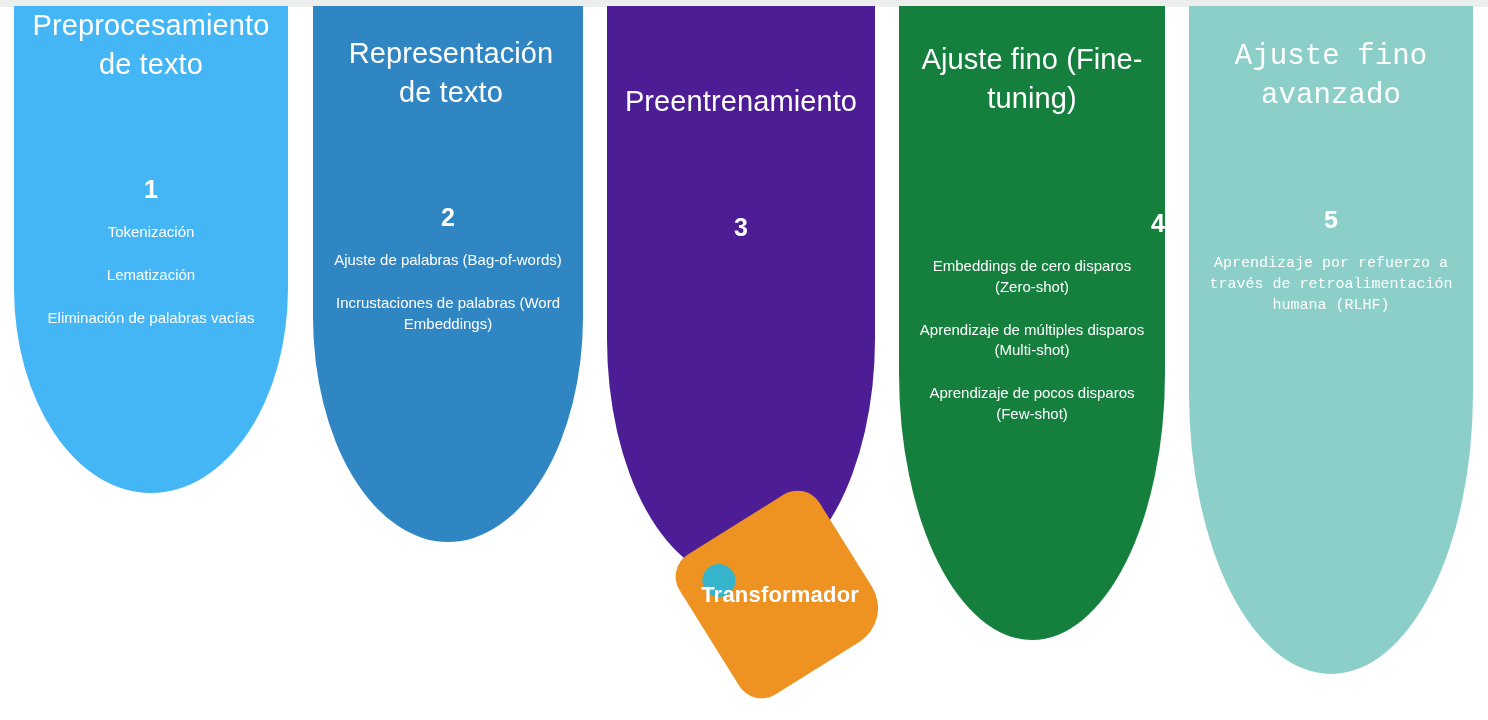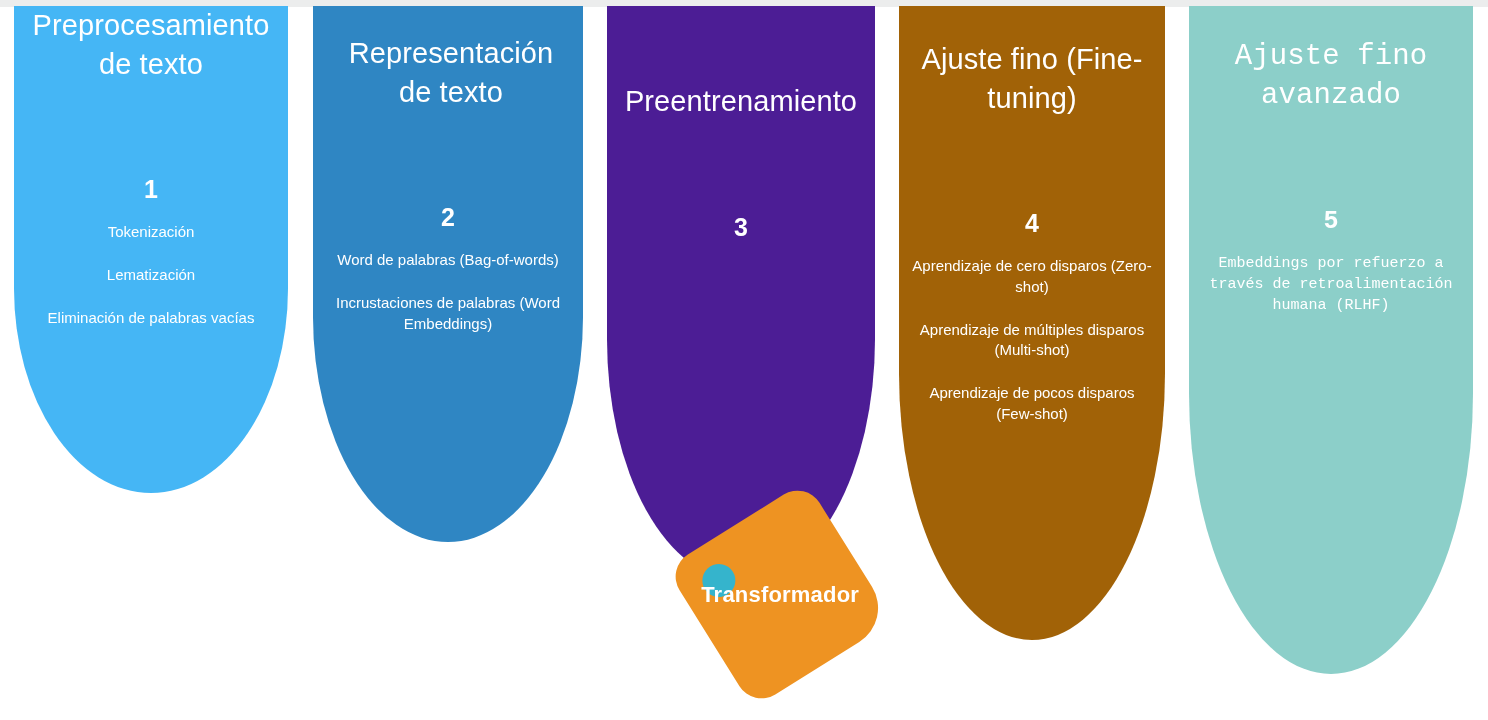--- a/index.html
+++ b/index.html
@@ -68,21 +68,21 @@
     line-height: 1.38;
     font-weight: 400;
     color: #ffffff;
     padding: 0 4px;
   }
 
   
   #col-1 { left: 14px;   width: 274px; height: 487px; background: #45b6f5; }
   #col-2 { left: 313px;  width: 270px; height: 536px; background: #2f86c3; }
   #col-3 { left: 607px;  width: 268px; height: 575px; background: #4c1d95; }
-  #col-4 { left: 899px;  width: 266px; height: 634px; background: #a16207; }
+  #col-4 { left: 899px;  width: 266px; height: 634px; background: #15803d; align-items: flex-end; }
   #col-5 { left: 1189px; width: 284px; height: 668px; background: #8ccfc9; font-family: Liberation Mono, monospace; }
 
   
   #col-1 .stage-title { }
   #col-2 .stage-title { margin-top: 28px; padding-left: 16px; }
   #col-3 .stage-title { margin-top: 76px; }
   #col-4 .stage-title { margin-top: 34px; }
   #col-5 .stage-title { margin-top: 32px; }
 
   #col-1 .stage-number { margin-top: 94px; }
@@ -162,45 +162,45 @@
         <div class="stage-item">Tokenización</div>
         <div class="stage-item">Lematización</div>
         <div class="stage-item">Eliminación de palabras vacías</div>
       </div>
     </div>
 
     <div class="stage" id="col-2">
       <div class="stage-title">Representación de texto</div>
       <div class="stage-number">2</div>
       <div class="stage-items">
-        <div class="stage-item">Word de palabras (Bag-of-words)</div>
+        <div class="stage-item">Ajuste de palabras (Bag-of-words)</div>
         <div class="stage-item">Incrustaciones de palabras (Word Embeddings)</div>
       </div>
     </div>
 
     <div class="stage" id="col-3">
       <div class="stage-title">Preentrenamiento</div>
       <div class="stage-number">3</div>
     </div>
 
     <div class="stage" id="col-4">
       <div class="stage-title">Ajuste fino (Fine-tuning)</div>
       <div class="stage-number">4</div>
       <div class="stage-items">
-        <div class="stage-item">Aprendizaje de cero disparos (Zero-shot)</div>
+        <div class="stage-item">Embeddings de cero disparos (Zero-shot)</div>
         <div class="stage-item">Aprendizaje de múltiples disparos (Multi-shot)</div>
         <div class="stage-item">Aprendizaje de pocos disparos (Few-shot)</div>
       </div>
     </div>
 
     <div class="stage" id="col-5">
       <div class="stage-title">Ajuste fino avanzado</div>
       <div class="stage-number">5</div>
       <div class="stage-items">
-        <div class="stage-item">Embeddings por refuerzo a través de retroalimentación humana (RLHF)</div>
+        <div class="stage-item">Aprendizaje por refuerzo a través de retroalimentación humana (RLHF)</div>
       </div>
     </div>
 
   </div>
 
   <div class="tag">
     <div class="tag-body"></div>
     <div class="tag-hole"></div>
   </div>
   <div class="tag-label">

